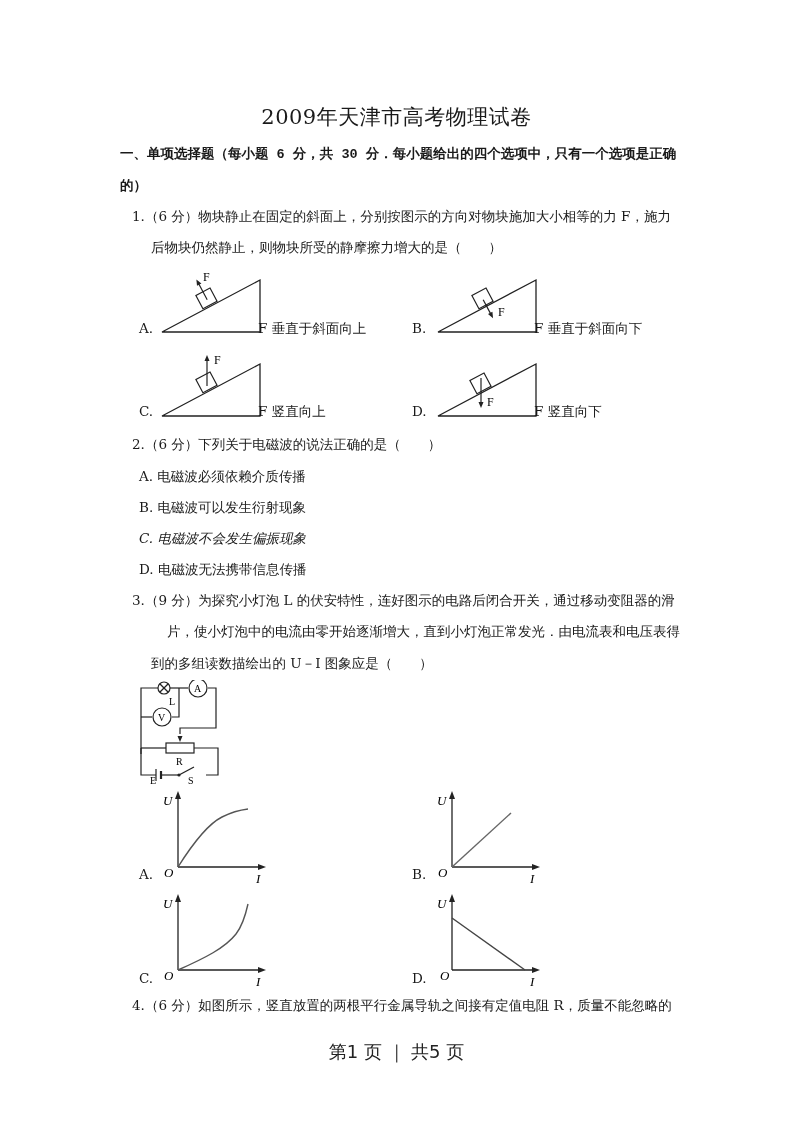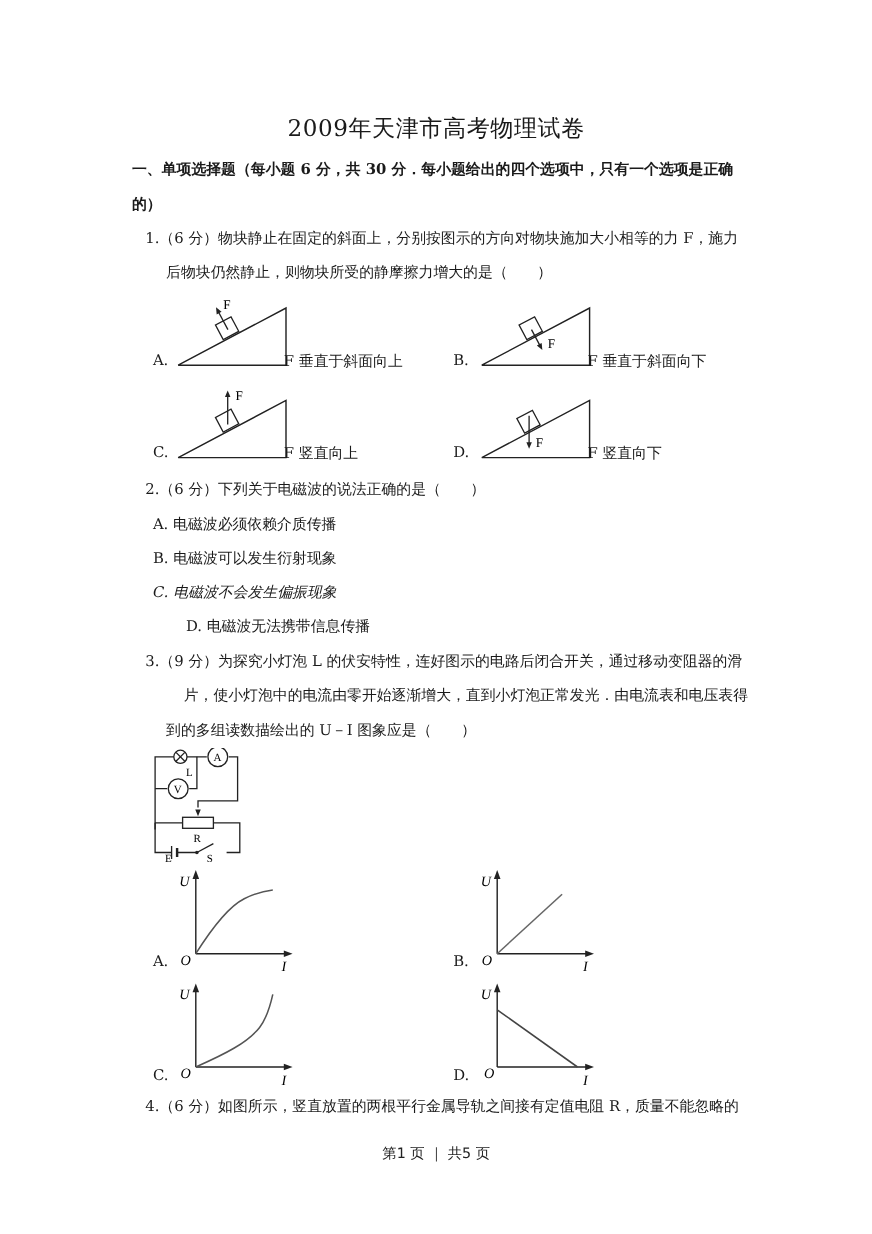--- a/index.html
+++ b/index.html
@@ -5,29 +5,29 @@
   html, body { margin: 0; padding: 0; background: #ffffff; }
   body { width: 793px; height: 1122px; position: relative; overflow: hidden;
          font-family: "DejaVu Serif", "Liberation Serif", serif; color: #1a1a1a; }
   .abs { position: absolute; }
   .title { top: 103px; left: 0; width: 793px; text-align: center; font-size: 21px; letter-spacing: 0.5px; }
   .section { left: 120px; font-size: 13.5px; font-weight: bold; }
   .line { font-size: 13.5px; white-space: nowrap; margin-left: 12px; }
   .opt { font-size: 13.5px; white-space: nowrap; }
   .cap { font-size: 13.5px; white-space: nowrap; }
   svg text { font-family: "Liberation Serif", "DejaVu Serif", serif; }
-  .footer { top: 1040px; left: 0; width: 793px; text-align: center; font-size: 13px;
+  .footer { top: 1040px; left: 0; width: 793px; text-align: center; font-size: 18px;
             font-family: "DejaVu Sans", "Liberation Sans", sans-serif; color: #222; }
 </style>
 </head>
 <body>
 
 <div class="abs title">2009年天津市高考物理试卷</div>
 
-<div class="abs section" style="top:145px;">一、单项选择题（每小题 6 分，共 30 分．每小题给出的四个选项中，只有一个选项是正确</div>
+<div class="abs section" style="top:145px;font-family:Liberation Mono, monospace;">一、单项选择题（每小题 6 分，共 30 分．每小题给出的四个选项中，只有一个选项是正确</div>
 <div class="abs section" style="top:177px;">的）</div>
 
 <div>
   <div class="abs line" style="top:208px;left:120px;">1.（6 分）物块静止在固定的斜面上，分别按图示的方向对物块施加大小相等的力 F，施力</div>
   <div class="abs line" style="top:239px;left:139px;">后物块仍然静止，则物块所受的静摩擦力增大的是（　　）</div>
 
   <div class="abs opt" style="top:320px;left:139px;">A.</div>
   <svg class="abs" style="top:268px;left:160px;" width="110" height="68">
     <polygon points="2,64 100,64 100,12" fill="none" stroke="#222" stroke-width="1.3"></polygon>
     <g transform="translate(50,37) rotate(-28)">
@@ -83,21 +83,21 @@
     <span>电磁波必须依赖介质传播</span>
   </div>
   <div class="abs opt" style="top:499px;left:139px;">
     <span>B.</span>
     <span>电磁波可以发生衍射现象</span>
   </div>
   <div class="abs opt" style="top:530px;left:139px;font-style:italic;">
     <span>C.</span>
     <span>电磁波不会发生偏振现象</span>
   </div>
-  <div class="abs opt" style="top:561px;left:139px;margin-left:30px;">
+  <div class="abs opt" style="top:561px;left:139px;">
     <span>D.</span>
     <span>电磁波无法携带信息传播</span>
   </div>
 </div>
 
 <div>
   <div class="abs line" style="top:592px;left:120px;">3.（9 分）为探究小灯泡 L 的伏安特性，连好图示的电路后闭合开关，通过移动变阻器的滑</div>
   <div class="abs line" style="top:623px;left:155px;font-family:Liberation Mono, monospace;">片，使小灯泡中的电流由零开始逐渐增大，直到小灯泡正常发光．由电流表和电压表得</div>
   <div class="abs line" style="top:655px;left:139px;">到的多组读数描绘出的 U－I 图象应是（　　）</div>
 

